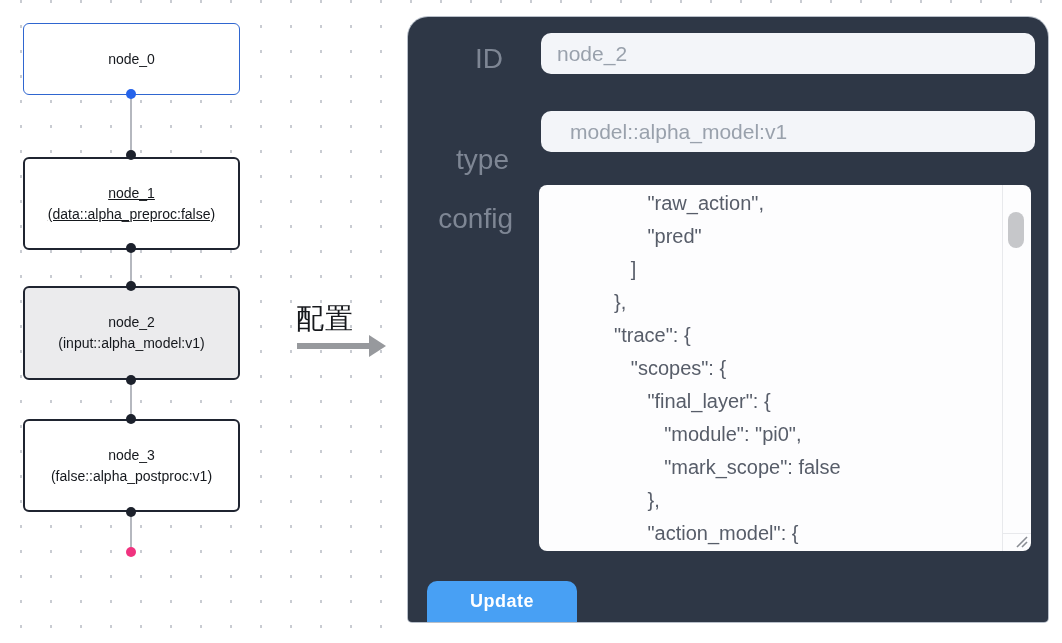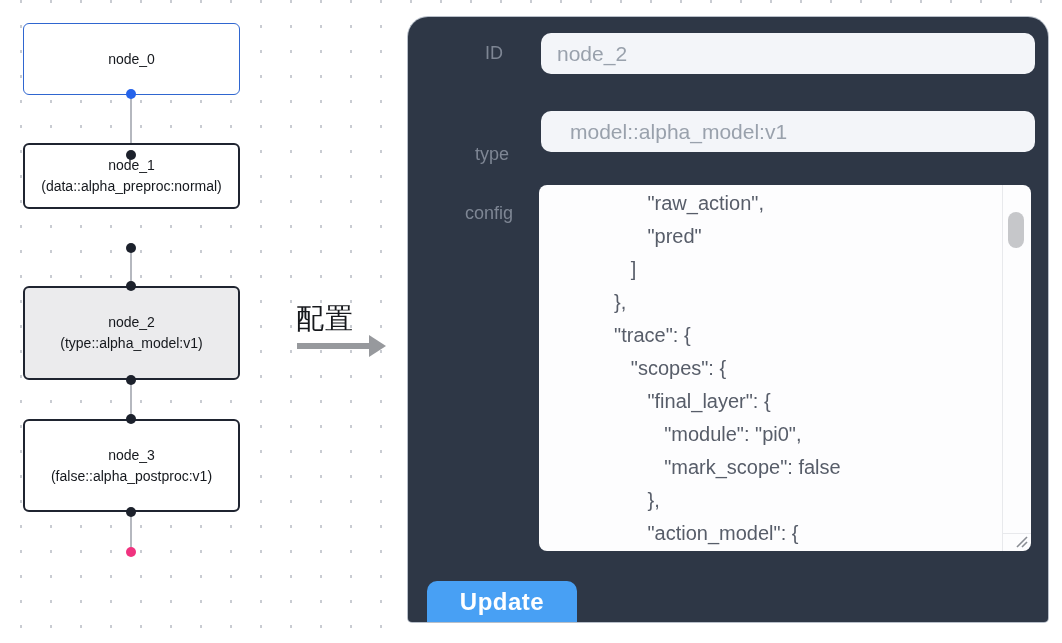--- a/index.html
+++ b/index.html
@@ -20,21 +20,21 @@
   .flow-node {
     position:absolute; left:23px; width:217px; background:#fff;
     border:2px solid #1f2430; border-radius:6px;
     display:flex; flex-direction:column; justify-content:center; align-items:center;
     text-align:center; padding:4px 12px;
     font-size:14px; line-height:21px; color:#15181d;
     word-break:break-all; cursor:pointer;
   }
   .flow-node .node-title { white-space:nowrap; }
   #node0 { top:23px;  height:72px; border:1.5px solid #2f66d0; }
-  #node1 { top:143px; height:66px; }
+  #node1 { top:157px; height:93px;text-decoration:underline; }
   #node2 { top:286px; height:94px; background:#ebebed; border-width:2.5px; }
   #node3 { top:419px; height:93px; }
   #node4 { top:552px; height:69px; border:1.5px solid #ec2f80; }
 
   .edge { position:absolute; left:130px; width:2px; background:#b5b8bf; }
   .handle { position:absolute; left:126px; width:10px; height:10px; border-radius:50%; background:#1c212c; }
   .handle.blue { background:#2563eb; }
   .handle.pink { background:#f0337f; }
 
   
@@ -44,21 +44,21 @@
   #arrow-head  { position:absolute; left:369px; top:335px; width:0; height:0;
                  border-left:17px solid #97999d; border-top:11px solid transparent;
                  border-bottom:11px solid transparent; }
 
   
   #panel {
     position:absolute; left:408px; top:17px; width:640px; height:605px;
     background:#2e3746; border-radius:20px 20px 4px 4px; overflow:hidden;
     box-shadow:0 0 0 1px #b8bfc9;
   }
-  .field-label { position:absolute; left:0; text-align:right; color:#7e8694; font-size:18px; }
+  .field-label { position:absolute; left:0; text-align:right; color:#7e8694; font-size:28px; }
   #label-id     { top:26px;  width:95px;  }
   #label-type   { top:103px; width:101px;margin-top:24px; }
   #label-config { top:186px; width:105px; }
 
   .panel-input {
     position:absolute; left:133px; width:494px; height:41px;
     background:#f3f5f9; border:none; border-radius:10px;
     font-family:"Liberation Sans", sans-serif; font-size:21px; color:#99a1ac;
     padding:0 16px; outline:none;
   }
@@ -76,46 +76,46 @@
   }
   .sb-vline { position:absolute; left:463px; top:0; width:1px; height:366px; background:#e8e9ec; }
   .sb-hline { position:absolute; left:463px; top:348px; width:29px; height:1px; background:#e8e9ec; }
   .sb-thumb { position:absolute; left:469px; top:27px; width:16px; height:36px;
               background:#c6c7ca; border-radius:8px; }
   .resize-grip { position:absolute; right:2px; bottom:2px; width:16px; height:16px; cursor:nwse-resize; }
 
   #update-btn {
     position:absolute; left:19px; top:564px; width:150px; height:41px;
     background:#48a0f4; border:none; border-radius:10px 10px 0 0;
-    color:#fff; font-size:24px; font-weight:600; letter-spacing:0.5px;
+    color:#fff; font-size:18px; font-weight:600; letter-spacing:0.5px;
     font-family:"Liberation Sans", sans-serif; cursor:pointer;
   }
 </style>
 </head>
 <body>
 
 <div id="stage">
   <div id="canvas"></div>
   <div class="panel-margin"></div>
 
   <div class="edge" style="top:95px;height:60px;"></div>
   <div class="edge" style="top:249px;height:37px;"></div>
   <div class="edge" style="top:381px;height:38px;"></div>
   <div class="edge" style="top:513px;height:39px;"></div>
 
   <div class="flow-node" id="node0">
     <div class="node-title">node_0</div>
   </div>
   <div class="flow-node" id="node1">
     <div class="node-title">node_1</div>
-    <div class="node-subtitle">(data::alpha_preproc:normal)</div>
+    <div class="node-subtitle">(data::alpha_preproc:false)</div>
   </div>
   <div class="flow-node" id="node2">
     <div class="node-title">node_2</div>
-    <div class="node-subtitle">(type::alpha_model:v1)</div>
+    <div class="node-subtitle">(input::alpha_model:v1)</div>
   </div>
   <div class="flow-node" id="node3">
     <div class="node-title">node_3</div>
     <div class="node-subtitle">(false::alpha_postproc:v1)</div>
   </div>
 
   <div class="handle blue" style="top:89px;"></div>
   <div class="handle" style="top:150px;"></div>
   <div class="handle" style="top:243px;"></div>
   <div class="handle" style="top:281px;"></div>

